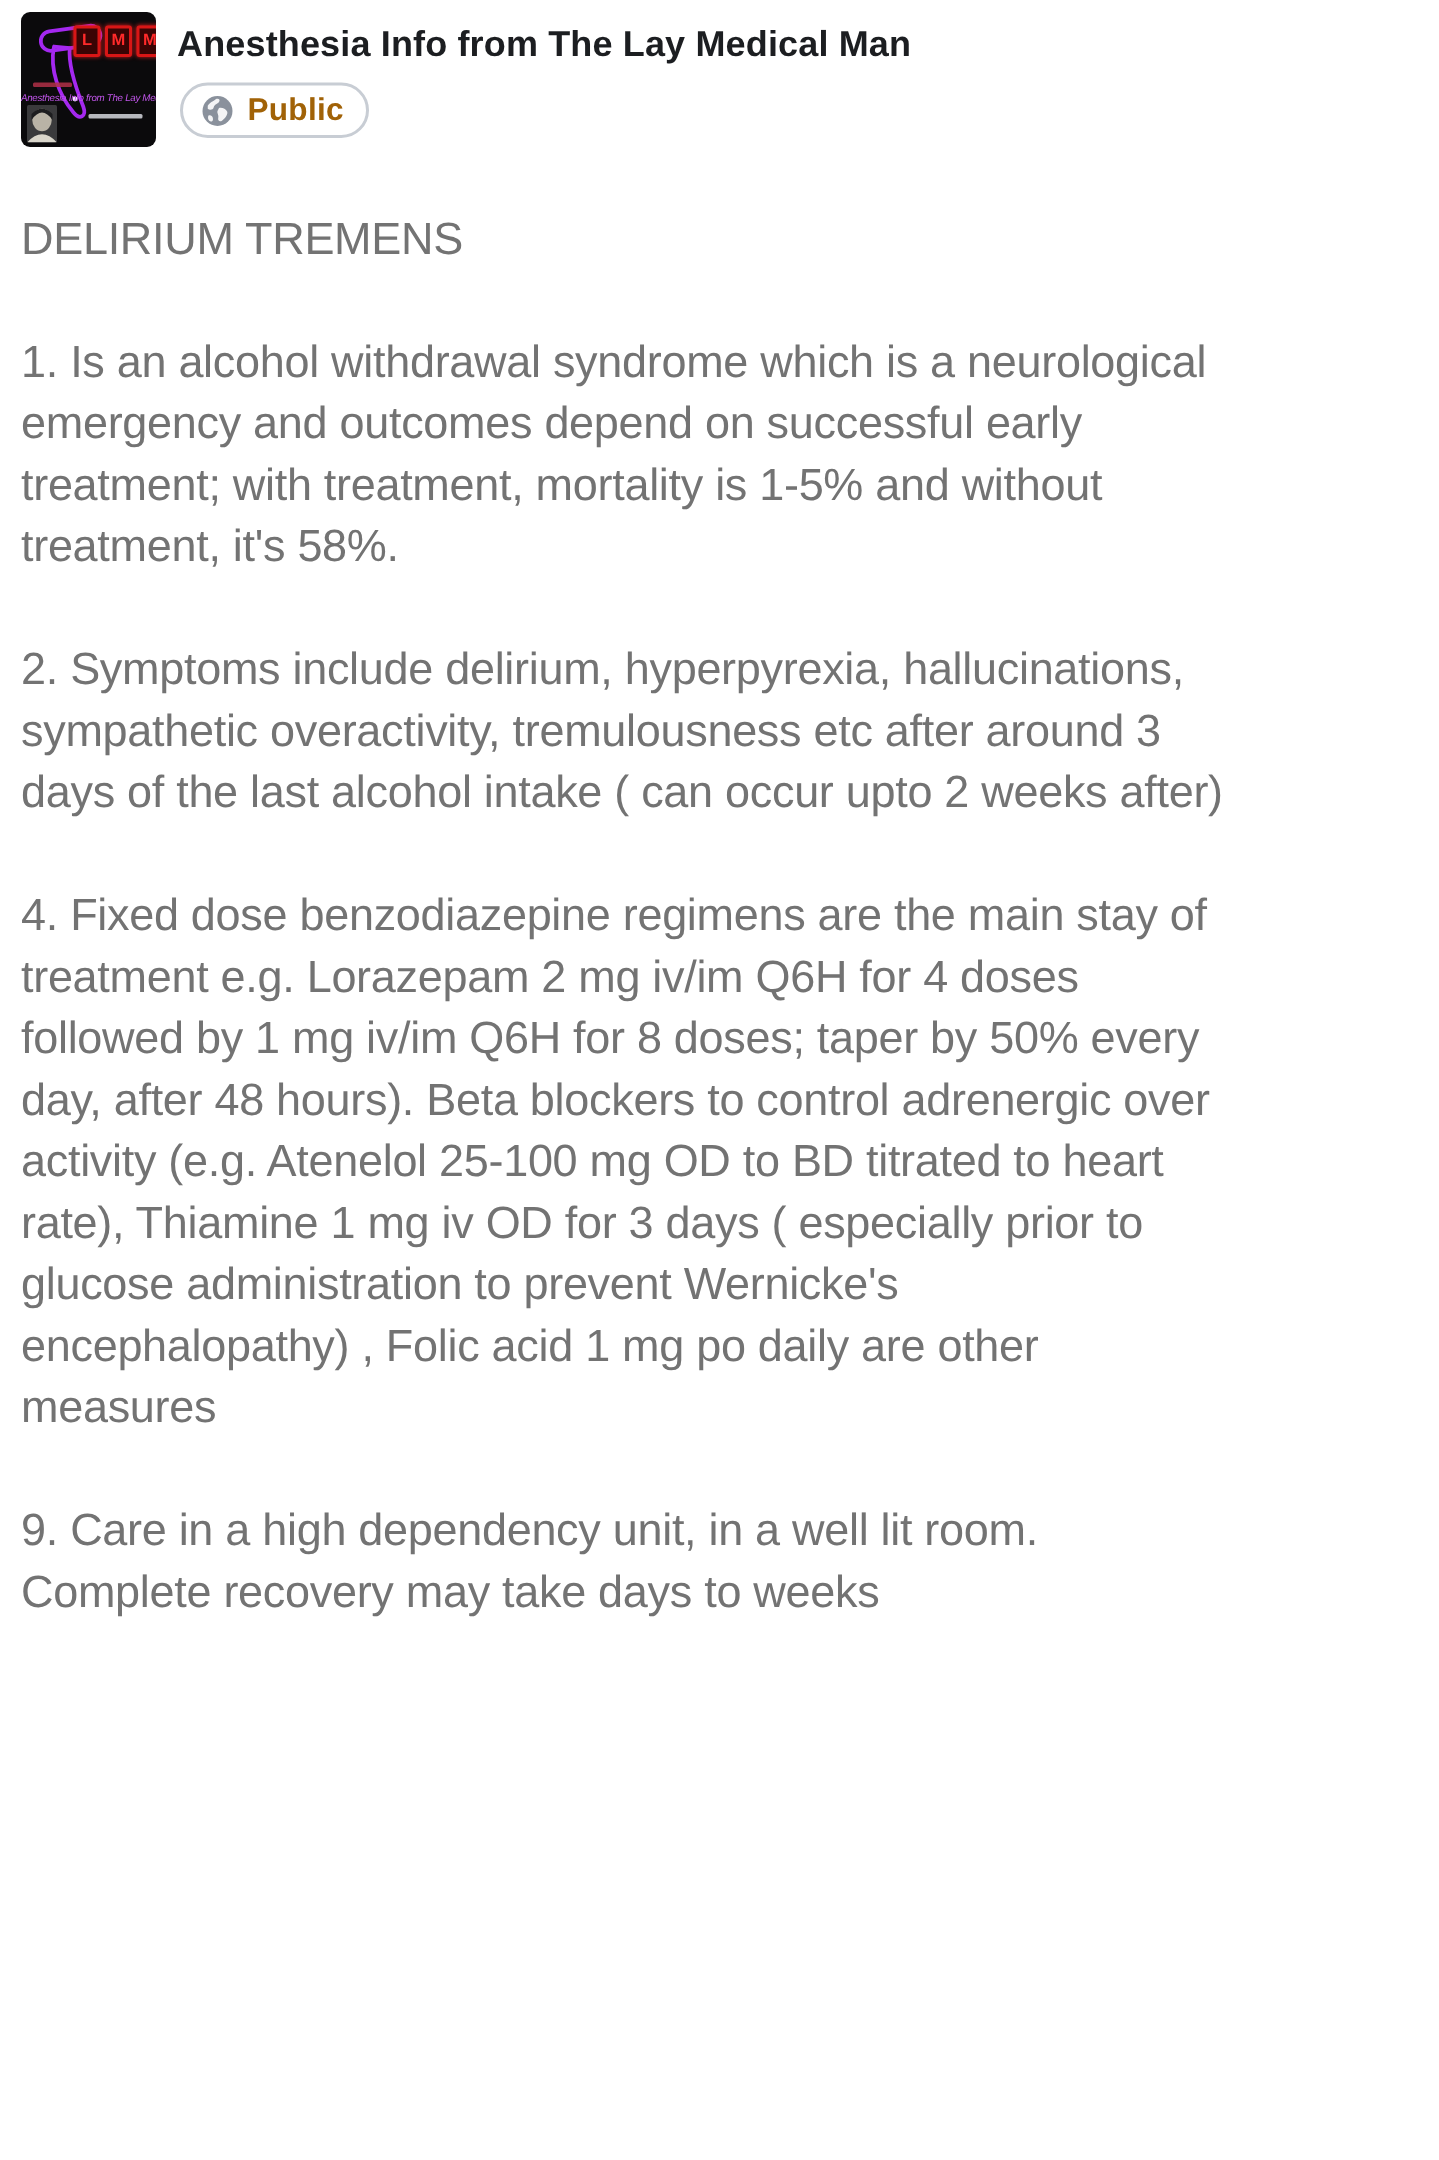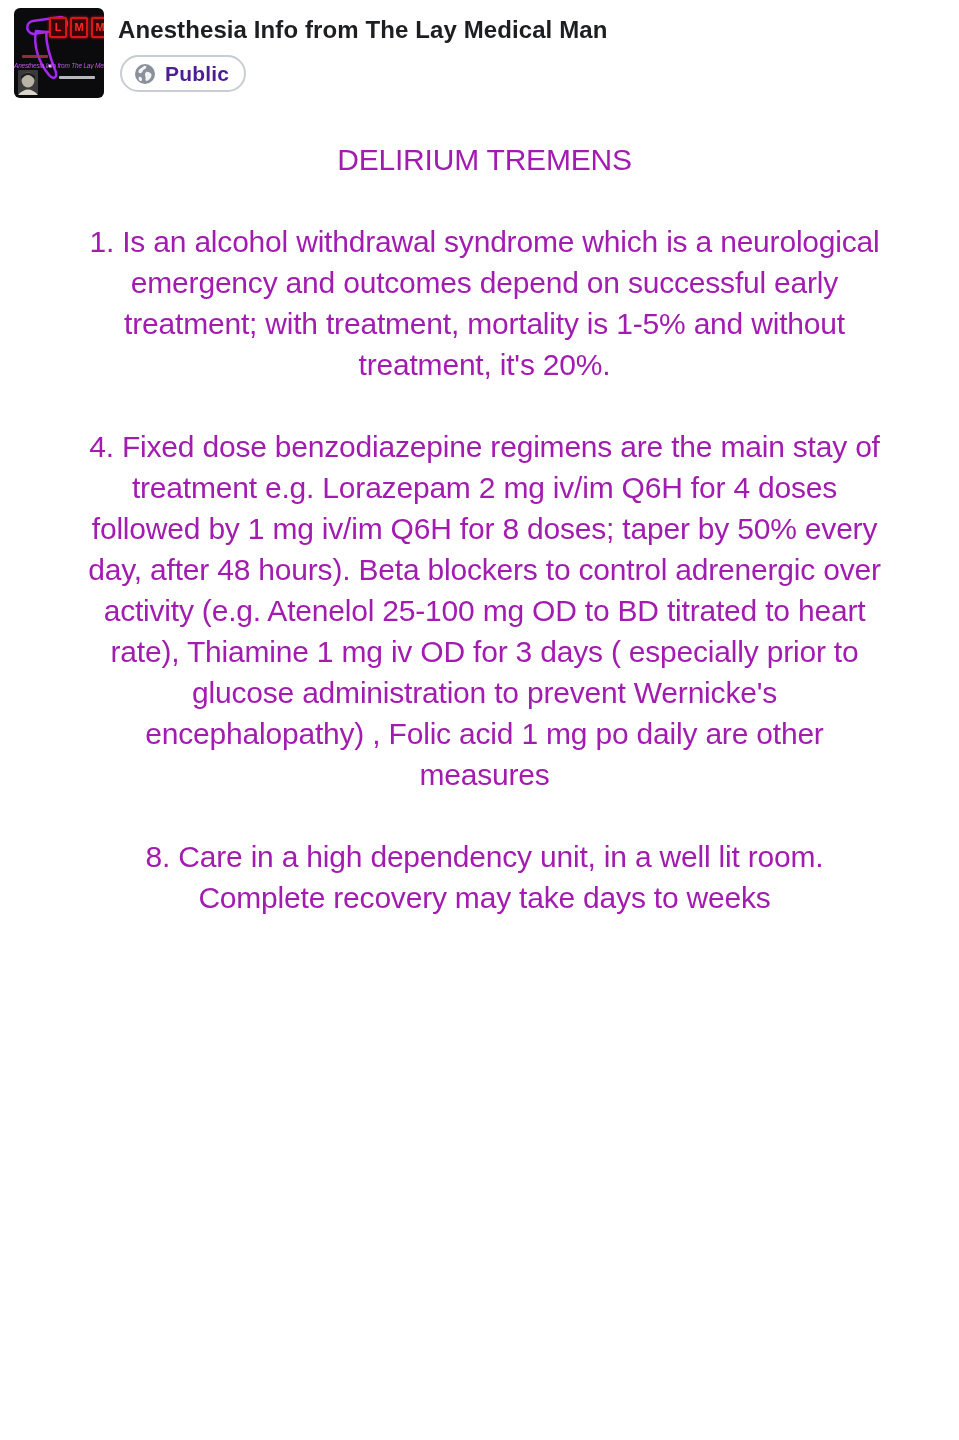--- a/index.html
+++ b/index.html
@@ -45,27 +45,27 @@
     font-size:24px;font-weight:bold;color:#1c1e21;letter-spacing:0.1px;
     cursor:pointer;
   }
   .privacy-badge{
     position:absolute;left:120px;top:55px;height:37px;
     border:2px solid #c8cdd4;border-radius:20px;
     display:flex;align-items:center;gap:9px;padding:0 15px 0 12px;
     box-sizing:border-box;background:#ffffff;
   }
   .privacy-badge .label{
-    color:#4c1d95;font-size:21px;font-weight:600;letter-spacing:0.2px;
+    color:#a16207;font-size:21px;font-weight:600;letter-spacing:0.2px;
   }
 
   
   .post-body{
     position:absolute;left:14px;top:139px;width:941px;
-    color:#a21caf;font-size:30px;line-height:41px;letter-spacing:-0.2px;text-align:center;
+    color:#737373;font-size:30px;line-height:41px;letter-spacing:-0.2px;
   }
   .post-title{white-space:pre-line;}
   .post-body p{white-space:pre-line;margin:41px 0 0 0;}
 </style>
 </head>
 <body>
 
 <div class="post-header">
 
   <div class="avatar">
@@ -104,25 +104,28 @@
     </svg>
     <span class="label">Public</span>
   </div>
 </div>
 
 <div class="post-body">
   <div class="post-title">DELIRIUM TREMENS</div>
   <p>1. Is an alcohol withdrawal syndrome which is a neurological
 emergency and outcomes depend on successful early
 treatment; with treatment, mortality is 1-5% and without
-treatment, it's 20%.</p>
+treatment, it's 58%.</p>
+  <p>2. Symptoms include delirium, hyperpyrexia, hallucinations,
+sympathetic overactivity, tremulousness etc after around 3
+days of the last alcohol intake ( can occur upto 2 weeks after)</p>
   <p>4. Fixed dose benzodiazepine regimens are the main stay of
 treatment e.g. Lorazepam 2 mg iv/im Q6H for 4 doses
 followed by 1 mg iv/im Q6H for 8 doses; taper by 50% every
 day, after 48 hours). Beta blockers to control adrenergic over
 activity (e.g. Atenelol 25-100 mg OD to BD titrated to heart
 rate), Thiamine 1 mg iv OD for 3 days ( especially prior to
 glucose administration to prevent Wernicke's
 encephalopathy) , Folic acid 1 mg po daily are other
 measures</p>
-  <p>8. Care in a high dependency unit, in a well lit room.
+  <p>9. Care in a high dependency unit, in a well lit room.
 Complete recovery may take days to weeks</p>
 </div>
 
 </body></html>

